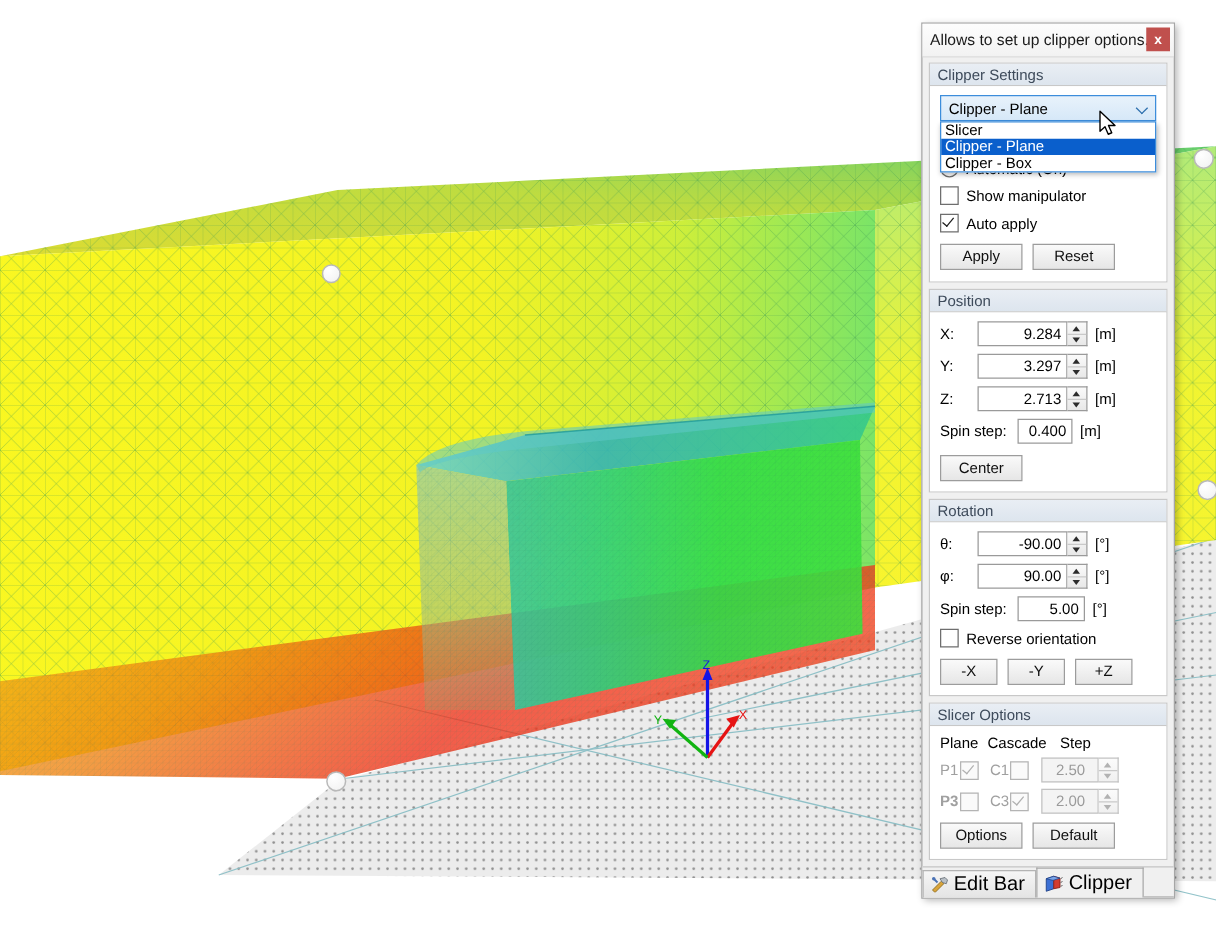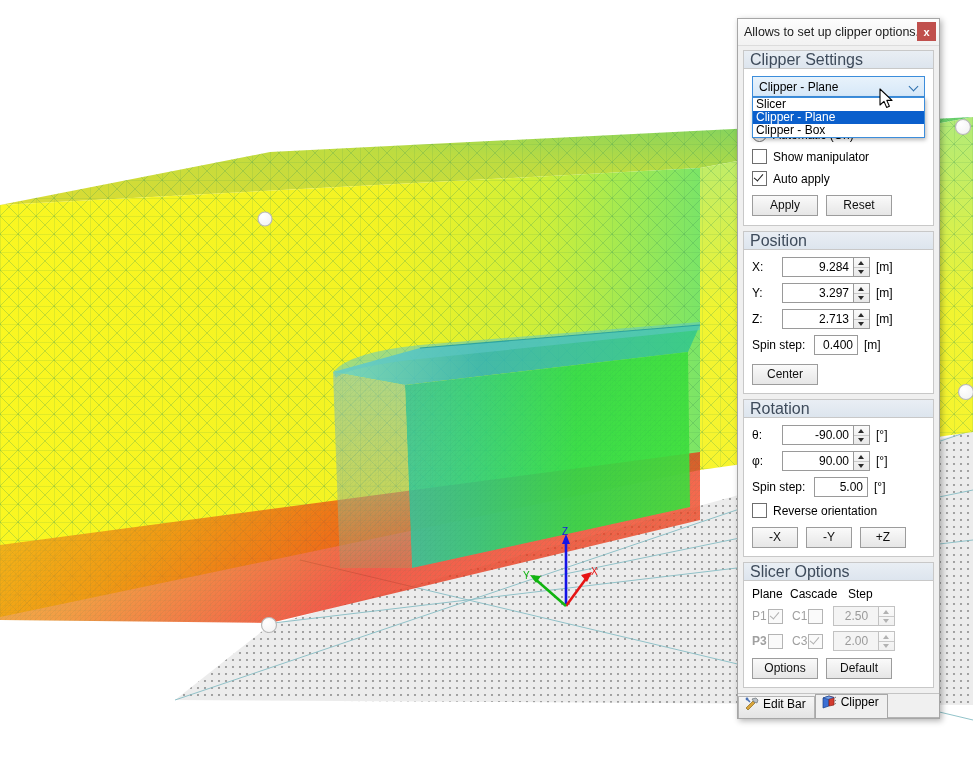--- a/index.html
+++ b/index.html
@@ -35,21 +35,21 @@
     display:flex;align-items:center;justify-content:center;cursor:pointer;
     border:none;
   }
   .panel-body{padding:4px 5px 0 5px;box-sizing:border-box;}
 
   
   .gbox{border:1px solid #c8c8c8;background:#fff;margin-bottom:5px;box-sizing:border-box;}
   .gbox-hd{
     background:linear-gradient(#e9eef4,#dde5ee);
     border-bottom:1px solid #c8c8c8;
-    padding:2px 0 2px 6px;font-size:16px;color:#3e4b5b;height:18px;box-sizing:border-box;
+    padding:2px 0 2px 6px;font-size:12px;color:#3e4b5b;height:18px;box-sizing:border-box;
     line-height:14px;
   }
   .gbox-ct{padding:7px 8px 8px 8px;background:#fff;}
 
   
   .combo-wrap{position:relative;}
   .combo{
     height:21px;border:1px solid #3c8ddb;background:linear-gradient(#e8f2fb,#d6e8f8);
     display:flex;align-items:center;padding:0 4px 0 6px;font-size:12px;
     box-sizing:border-box;cursor:pointer;
@@ -128,22 +128,22 @@
   .spin.dis .sb.up:after{border-bottom-color:#b2b2b2;}
   .spin.dis .sb.dn:after{border-top-color:#b2b2b2;}
 
   
   .tabstrip{
     position:absolute;left:0;bottom:0;width:100%;height:25px;
     background:#f0f0f0;border-top:1px solid #c4c4c4;display:flex;align-items:flex-end;
     box-sizing:border-box;
   }
   .tab{
-    height:22px;display:flex;gap:4px;padding:0 8px 0 6px;
-    font-size:12px;border:1px solid #b4b4b4;border-bottom:none;
+    height:22px;display:flex;align-items:center;gap:4px;padding:0 8px 0 6px;
+    font-size:16px;border:1px solid #b4b4b4;border-bottom:none;
     background:linear-gradient(#f6f6f6,#e4e4e4);cursor:pointer;box-sizing:border-box;
     position:relative;
   }
   .tab.active{background:#f0f0f0;height:24px;z-index:3;border-color:#a8a8a8;}
   .tab-rest{flex:1;border-bottom:1px solid #b4b4b4;height:1px;align-self:flex-end;}
 </style>
 </head>
 <body>
 
 <div id="viewport">

